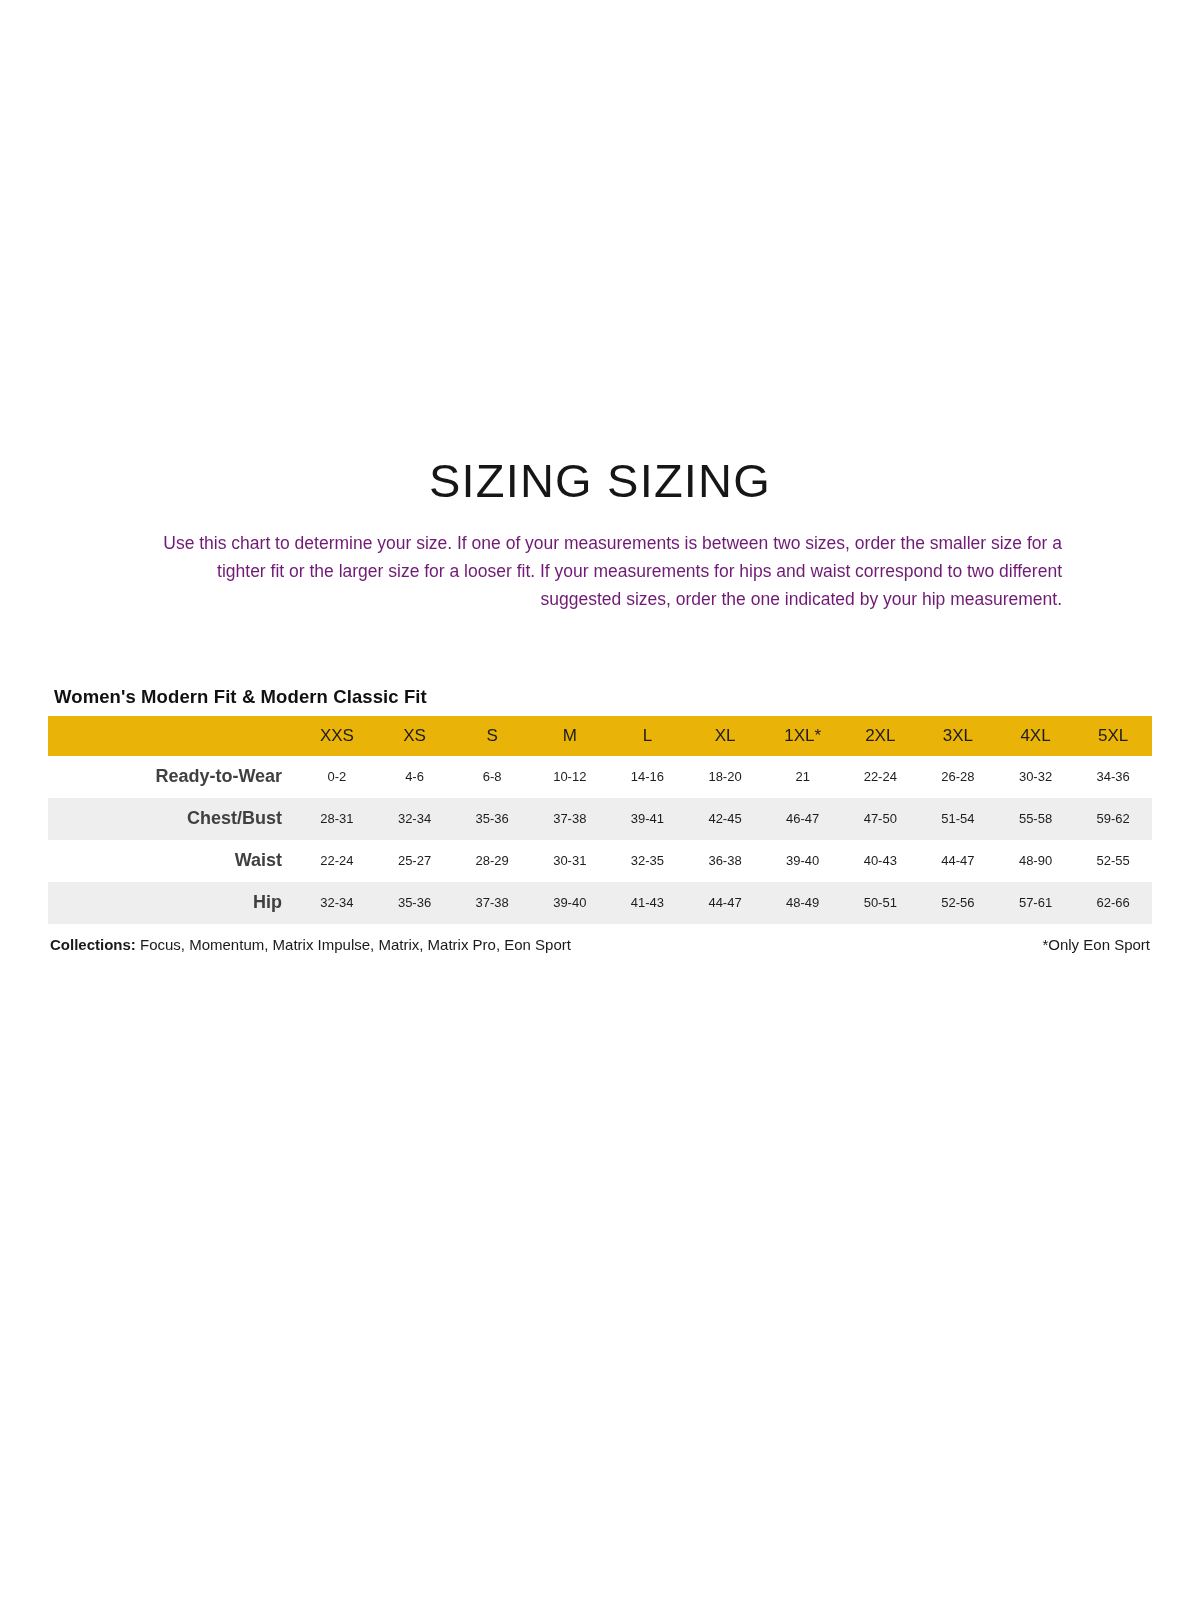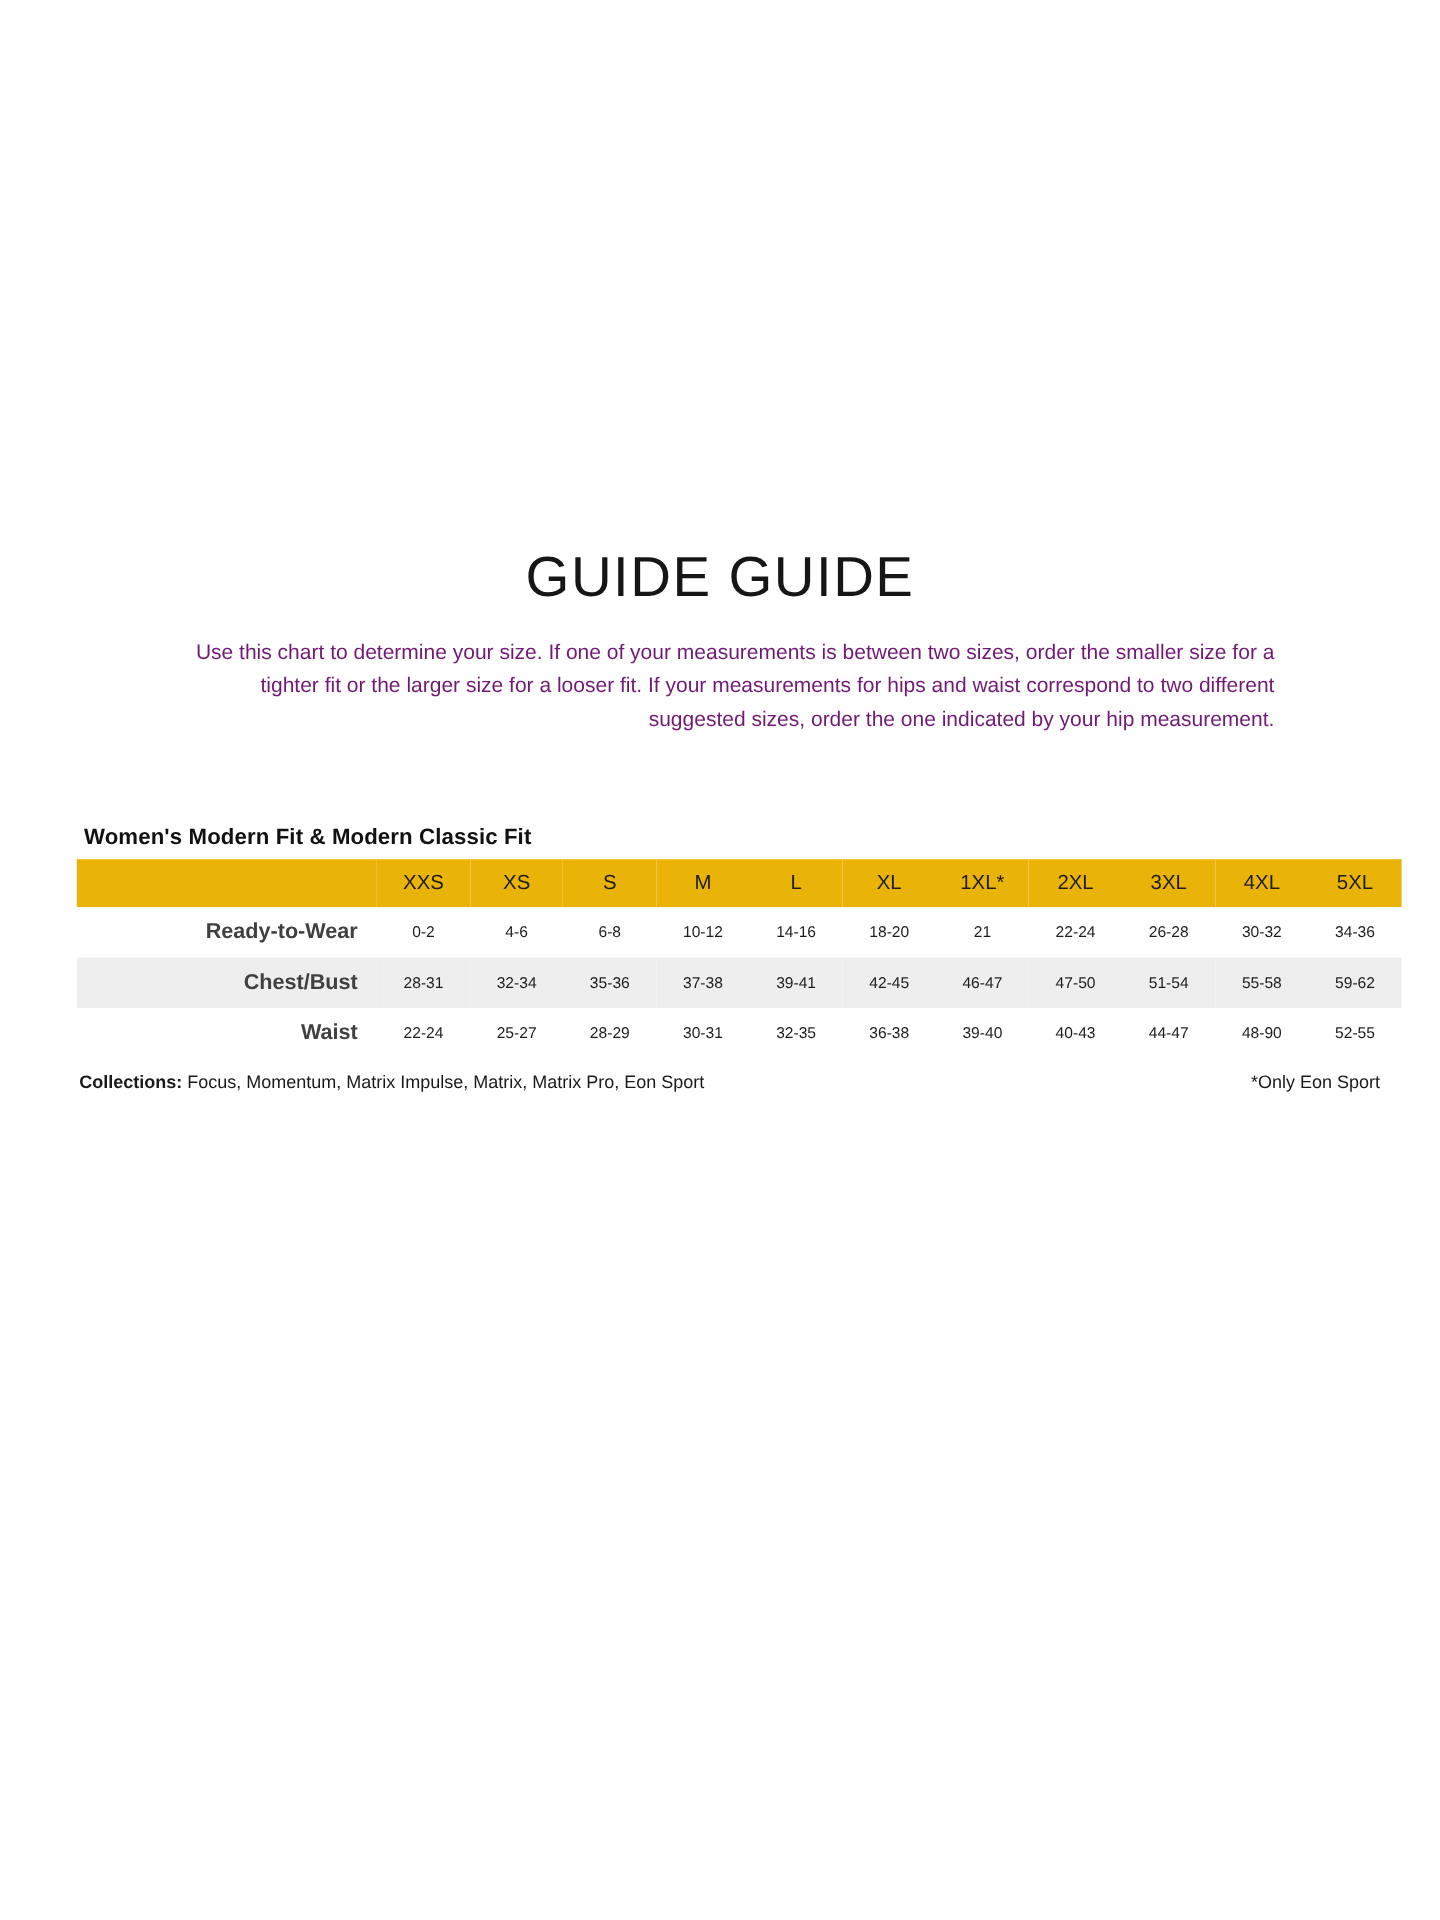--- a/index.html
+++ b/index.html
@@ -40,21 +40,20 @@
   .intro {
     width: 924px;
     margin: 0 auto;
     font-size: 17.5px;
     line-height: 1.62;
     color: #701a75;
     text-align: right;
   }
   .table-wrap {
     margin-top: 72px;
-    margin-left: 16px;
   }
   .table-caption {
     font-size: 18.5px;
     font-weight: bold;
     color: #111;
     margin: 0 0 8px 6px;
     letter-spacing: 0.1px;
   }
   table.size-table {
     border-collapse: collapse;
@@ -108,21 +107,21 @@
   .footnote-left { padding-left: 2px; }
   .footnote-left b { font-weight: bold; }
   .footnote-right { padding-right: 2px; }
 </style>
 </head>
 <body>
 
 <div class="page">
   <div class="content">
 
-    <h1 class="title">GUIDE GUIDE</h1>
+    <h1 class="title">SIZING SIZING</h1>
 
     <p class="intro">Use this chart to determine your size. If one of your measurements is between two sizes, order the smaller size for a tighter fit or the larger size for a looser fit. If your measurements for hips and waist correspond to two different suggested sizes, order the one indicated by your hip measurement.</p>
 
     <div class="table-wrap">
       <div class="table-caption">Women's Modern Fit &amp; Modern Classic Fit</div>
 
       <table class="size-table">
         <colgroup>
           <col class="label-col">
           <col class="size-col">
@@ -189,20 +188,34 @@
             <td>28-29</td>
             <td>30-31</td>
             <td>32-35</td>
             <td>36-38</td>
             <td>39-40</td>
             <td>40-43</td>
             <td>44-47</td>
             <td>48-90</td>
             <td>52-55</td>
           </tr>
+          <tr class="alt">
+            <td class="row-label">Hip</td>
+            <td>32-34</td>
+            <td>35-36</td>
+            <td>37-38</td>
+            <td>39-40</td>
+            <td>41-43</td>
+            <td>44-47</td>
+            <td>48-49</td>
+            <td>50-51</td>
+            <td>52-56</td>
+            <td>57-61</td>
+            <td>62-66</td>
+          </tr>
         </tbody>
       </table>
 
       <div class="footnote-row">
         <div class="footnote-left"><b>Collections:</b> <span>Focus, Momentum, Matrix Impulse, Matrix, Matrix Pro, Eon Sport</span></div>
         <div class="footnote-right">*Only Eon Sport</div>
       </div>
     </div>
 
   </div>

